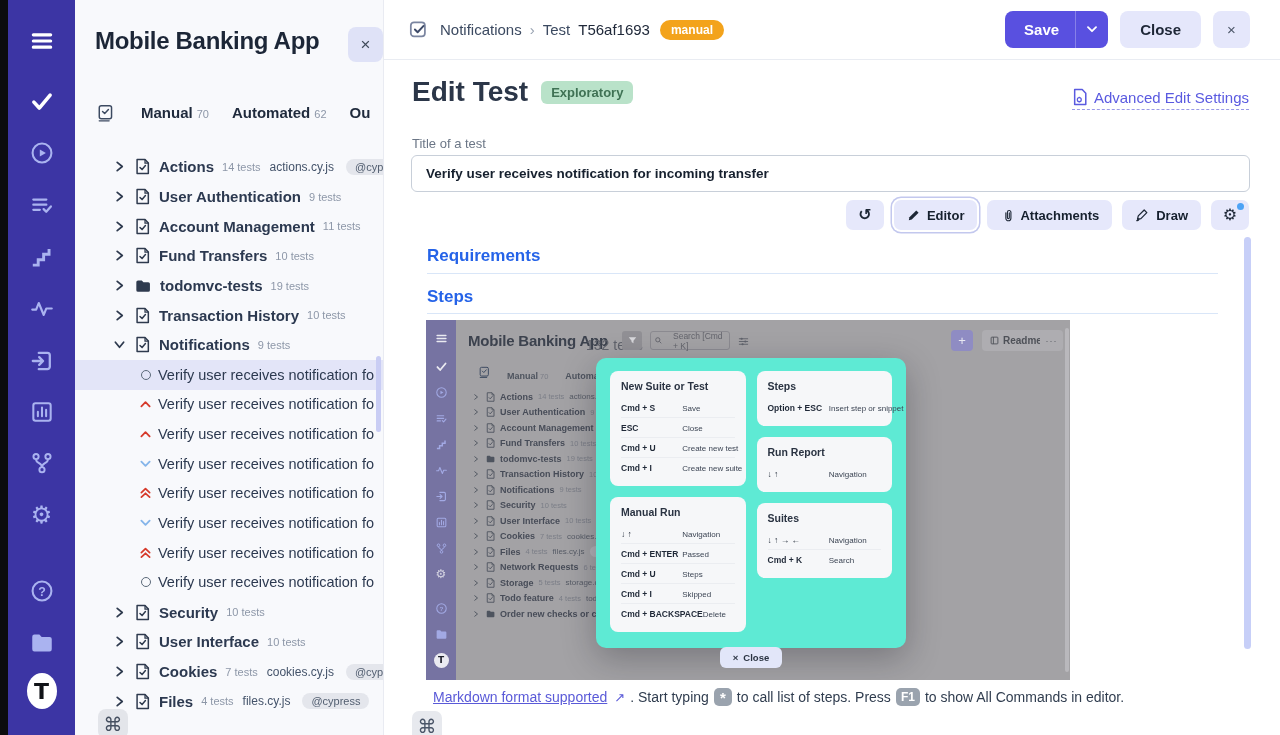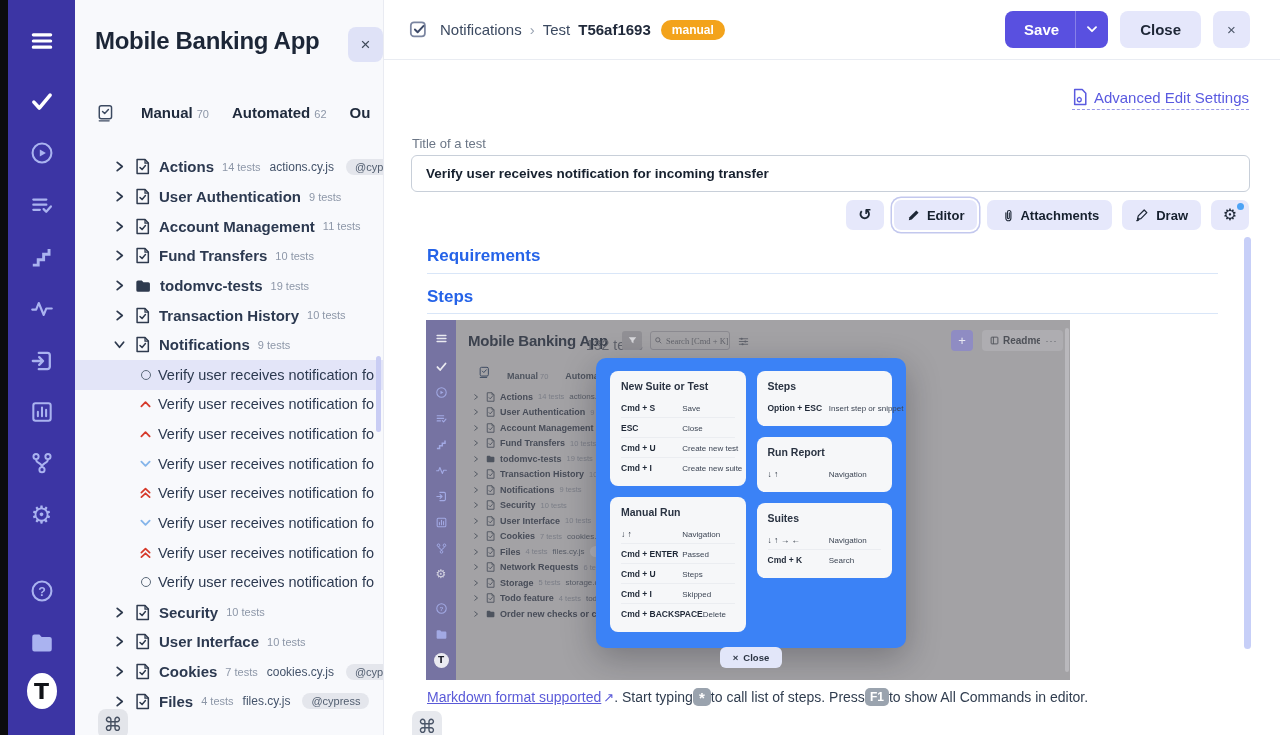--- a/index.html
+++ b/index.html
@@ -47,21 +47,21 @@
   .pri-dot{width:8px;height:8px;border:1.5px solid #5c6a7a;border-radius:50%;}
   .panel-cmd{position:absolute;left:23px;top:709px;width:30px;height:30px;background:#e3e5ea;border-radius:8px;
     display:flex;align-items:center;justify-content:center;font-size:19px;color:#454f60;z-index:2;}
   .panel-scrollbar{position:absolute;right:2px;top:356px;width:5px;height:76px;background:#c9cdf4;border-radius:3px;}
   
   .main{position:absolute;left:384px;top:0;right:0;height:735px;background:#ffffff;}
   .main-header{height:59px;border-bottom:1px solid #e9ecf2;display:flex;align-items:center;padding:0 30px 0 25px;}
   .bc-icon{display:flex;margin-right:11px;}
   .bc-text{font-size:15px;color:#3c4a61;display:flex;align-items:center;gap:8px;}
   .bc-sep{color:#99a3b2;font-size:15px;}
-  .bc-id{font-weight:700;color:#20293a;}
+  .bc-id{font-weight:400;color:#20293a;}
   .badge-manual{background:#f3a31b;color:#fff;font-size:12px;font-weight:700;padding:3px 11px;border-radius:12px;margin-left:10px;}
   .hdr-actions{margin-left:auto;display:flex;align-items:center;gap:12px;}
   .btn-save{display:flex;align-items:center;height:37px;background:#5950e0;border-radius:8px;color:#fff;cursor:pointer;}
   .btn-save .save-label{font-size:15px;font-weight:600;padding:0 16px 0 19px;}
   .btn-save .save-divider{width:1px;height:37px;background:rgba(255,255,255,0.28);}
   .btn-save .save-caret{width:32px;display:flex;align-items:center;justify-content:center;}
   .btn-close{height:37px;background:#e5e7fb;border-radius:8px;color:#1d2636;font-size:15px;font-weight:600;
     display:flex;align-items:center;padding:0 20px;cursor:pointer;}
   .btn-x{width:37px;height:37px;background:#e5e7fb;border-radius:8px;color:#4c5668;font-size:15px;
     display:flex;align-items:center;justify-content:center;cursor:pointer;}
@@ -88,21 +88,21 @@
   .shot-rail .rail-icon{width:16px;height:16px;}
   .shot-rail .rail-icon svg{width:13px;height:13px;}
   .shot-rail .rail-icon .glyph{font-size:12px;color:rgba(255,255,255,0.8);}
   .shot-rail .rail-logo{width:15px;height:15px;}
   .shot-rail .rail-logo span{font-size:9px;}
   .shot-title{position:absolute;left:42px;top:12px;font-size:15px;font-weight:700;color:#3c424e;letter-spacing:-0.2px;}
   .shot-count{position:absolute;left:160px;top:17px;font-size:14px;color:#5f626b;}
   .shot-filter{position:absolute;left:196px;top:11px;width:20px;height:19px;background:#919095;border-radius:3px;
     display:flex;align-items:center;justify-content:center;}
   .shot-search{position:absolute;left:224px;top:11px;width:80px;height:19px;border:1px solid #8b8a90;border-radius:3px;
-    font-size:8.5px;color:#63646c;display:flex;align-items:center;padding-left:15px;box-sizing:border-box;font-family:Liberation Serif, serif;}
+    font-size:8.5px;color:#63646c;display:flex;align-items:center;padding-left:22px;box-sizing:border-box;}
   .shot-search svg{position:absolute;left:4px;top:4.5px;}
   .shot-sliders{position:absolute;left:312px;top:13px;}
   .shot-plus{position:absolute;left:525px;top:10px;width:22px;height:21px;background:#8f8cc3;border-radius:4px;
     color:#e8e8f2;font-size:13px;display:flex;align-items:center;justify-content:center;}
   .shot-readme{position:absolute;left:556px;top:10px;height:21px;background:#aeadb1;border-radius:4px;color:#4e5158;
     font-size:10px;font-weight:600;display:flex;align-items:center;gap:4px;padding:0 8px;}
   .shot-more{position:absolute;left:614px;top:10px;width:23px;height:21px;background:#aeadb1;border-radius:4px;
     color:#5a5d64;font-size:9px;display:flex;align-items:center;justify-content:center;letter-spacing:1px;}
   .shot-tabs{position:absolute;left:52px;top:45px;display:flex;align-items:center;gap:17px;}
   .shot-tabs .tabs-icon svg{width:12px;height:13px;}
@@ -113,35 +113,35 @@
   .srow .chev{width:8px;margin-right:3px;}
   .srow .chev svg{width:6px;height:6px;}
   .srow .sicon{margin:0 5px 0 3px;}
   .srow .sicon svg{width:9px;height:10px;}
   .srow .sname{font-size:9px;font-weight:700;color:#474c58;}
   .srow .scount{font-size:7.5px;color:#7b7e87;margin-left:5px;}
   .srow .sfile{font-size:8px;color:#565b66;margin-left:5px;}
   .srow .stag{font-size:7.5px;color:#5e626c;background:#b2b1b6;border-radius:6px;padding:1px 5px;margin-left:6px;}
   .shot-scroll{position:absolute;right:1px;top:8px;width:4px;height:344px;background:#b9b8bc;border-radius:2px;}
   
-  .shot-modal{position:absolute;left:170px;top:38px;width:310px;height:290px;background:#3b82f6;border-radius:10px;
+  .shot-modal{position:absolute;left:170px;top:38px;width:310px;height:290px;background:#5eead4;border-radius:10px;
     box-shadow:0 10px 34px rgba(20,20,30,0.30);padding:13px 14px;box-sizing:border-box;z-index:4;}
   .sc-cols{display:flex;gap:11px;}
   .sc-col{flex:1;min-width:0;}
   .sc-card{background:#f6f7f9;border-radius:8px;padding:9px 11px;margin-bottom:11px;}
   .sc-title{font-size:10.5px;font-weight:700;color:#2a3342;margin-bottom:6px;}
   .sc-row{display:flex;align-items:flex-end;padding:4.5px 0;}
   .sc-row + .sc-row{border-top:1px solid #ebedf1;}
   .sc-key{flex:0 0 54%;font-size:8.5px;font-weight:700;color:#1f2837;white-space:nowrap;}
   .sc-desc{flex:1;font-size:8px;color:#3c4554;white-space:nowrap;}
   .sc-close{margin:4px auto 0;width:max-content;background:#e2e6f9;border-radius:6px;padding:5px 13px;
     font-size:9.5px;font-weight:600;color:#2a3342;display:flex;align-items:center;gap:5px;}
   
-  .editor-footer{position:absolute;top:688px;left:43px;right:31px;font-size:14px;color:#303d4f;
-    display:flex;align-items:center;flex-wrap:nowrap;white-space:nowrap;}
+  .editor-footer{position:absolute;top:688px;left:49px;right:31px;font-size:14px;color:#303d4f;
+    display:flex;align-items:center;flex-wrap:nowrap;white-space:nowrap;gap:5px;}
   .md-link{color:#5a5ad8;text-decoration:underline;cursor:pointer;}
   .md-arrow{color:#5a5ad8;font-size:13px;margin-left:2px;}
   .key-badge{background:#9aa3ae;color:#fff;border-radius:5px;font-weight:700;display:inline-flex;
     align-items:center;justify-content:center;}
   .key-star{width:18px;height:18px;font-size:15px;line-height:1;}
   .key-f1{height:18px;padding:0 5px;font-size:12px;}
   .main-cmd{position:absolute;left:28px;top:711px;width:30px;height:30px;background:#e7e9ee;border-radius:7px;
     display:flex;align-items:center;justify-content:center;font-size:19px;color:#4a5568;}
   .main-scrollbar{position:absolute;right:29px;top:237px;width:7px;height:412px;background:#c7cff8;border-radius:4px;}
 </style>
@@ -512,20 +512,24 @@
             </svg>
         </span>
       </div>
       <div class="btn-close">Close</div>
       <div class="btn-x">
         <span>×</span>
       </div>
     </div>
   </div>
 
+  <div class="page-title">
+    <span>Edit Test</span>
+    <span class="badge-type">Exploratory</span>
+  </div>
 
   <div class="adv-link">
     <svg width="16" height="18" viewBox="0 0 18 20">
         <path d="M3 1.5h8.5l4 4.2V18.5H3z" fill="none" stroke="#5a5ae0" stroke-width="1.7" stroke-linejoin="round"></path>
         <circle cx="8.2" cy="13" r="2.2" fill="none" stroke="#5a5ae0" stroke-width="1.4"></circle>
         <path d="M8.2 9.8v1M8.2 15.2v1" stroke="#5a5ae0" stroke-width="1.2"></path>
       </svg>
     <span>Advanced Edit Settings</span>
   </div>
 

